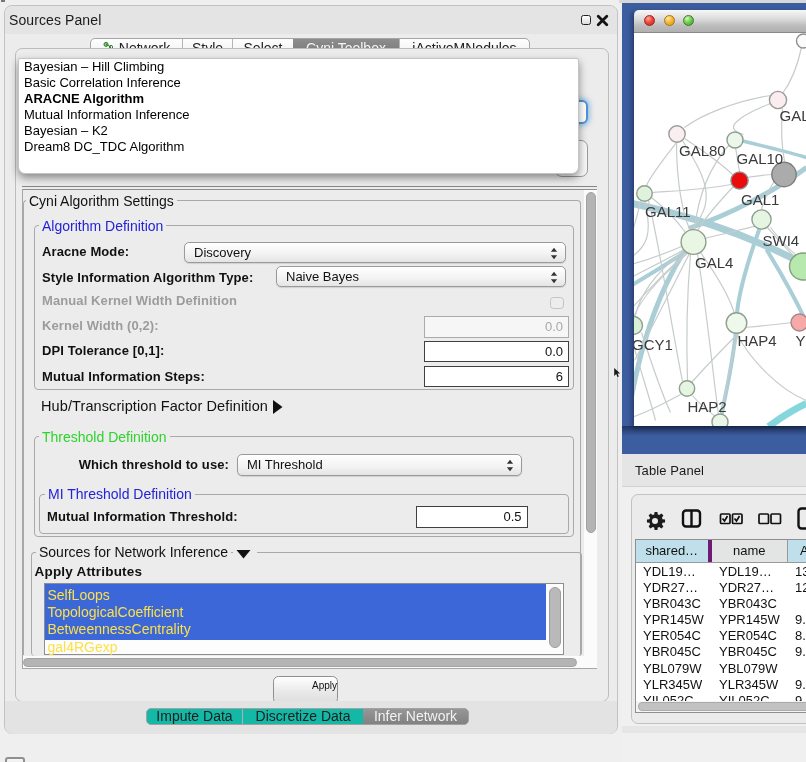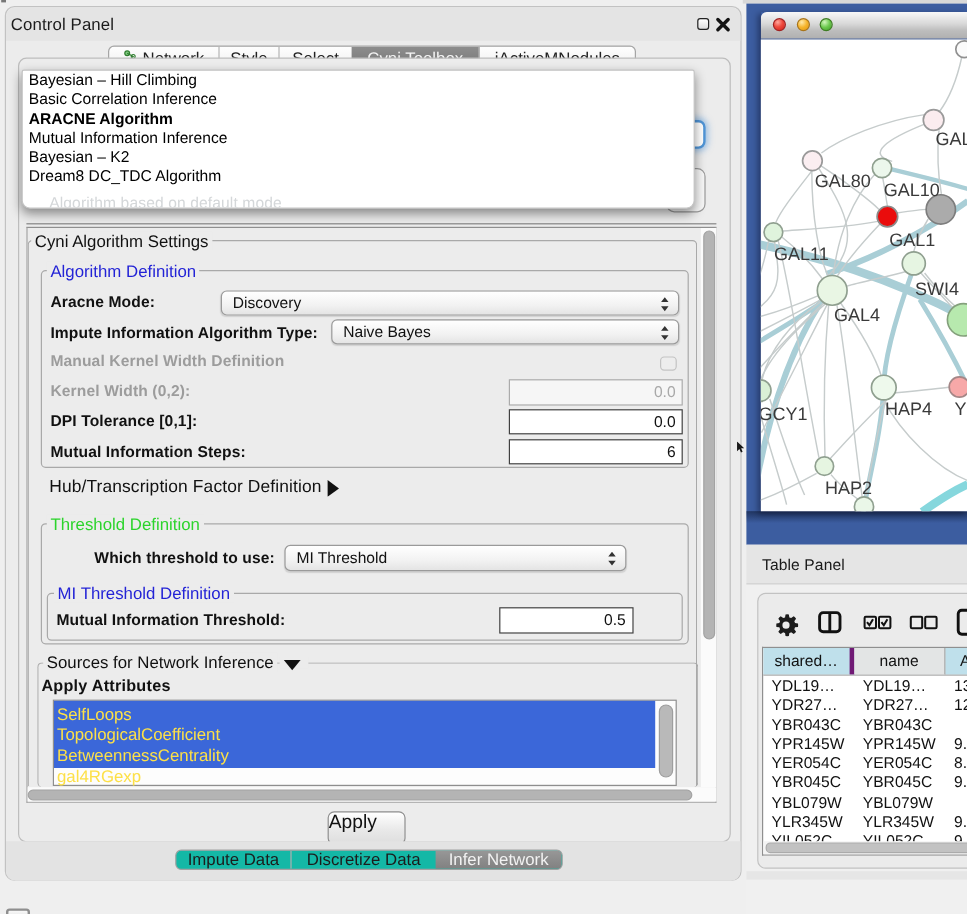--- a/index.html
+++ b/index.html
@@ -10,21 +10,21 @@
 .ar{position:absolute;right:7px;width:8px}
 .fld{position:absolute;border:1.5px solid #404040;background:#fff;text-align:right;padding-right:5px;white-space:nowrap}
 .gb{position:absolute;border:1px solid #a9a9a9;border-radius:4px}
 .gl{position:absolute;background:#ececec;padding:0 3px;height:16px;line-height:16px;white-space:nowrap}
 </style></head>
 <body>
 
 <div class="a" style="left:1px;top:0;width:4px;height:2px;background:#777"></div>
 <div class="a" id="cpwin" style="left:4px;top:5px;width:614px;height:729px;background:#ececec;border:1px solid #c2c2c2;border-radius:8px">
   <div class="a" style="left:0;top:0;width:612px;height:28px;background:#e4e4e4;border-radius:8px 8px 0 0"></div>
-  <div class="lb" style="left:4px;top:4px;font-size:14px;color:#1b1b1b">Control Panel</div>
+  <div class="lb" style="left:4px;top:4px;font-size:14px;color:#1b1b1b">Sources Panel</div>
   <div class="a" style="left:576px;top:9px;width:10px;height:10px;border:1.6px solid #222;border-radius:2.5px;background:linear-gradient(#fff,#ddd)"></div>
   <svg class="a" style="left:591px;top:8px" width="13" height="13" viewBox="0 0 13 13">
       <path d="M2.2 2.2 L10.8 10.8 M10.8 2.2 L2.2 10.8" stroke="#141414" stroke-width="2.8" stroke-linecap="round"></path>
     </svg>
 
   <div class="a" style="left:85px;top:32px;width:440px;height:20.5px;border:1px solid #a5a5a5;border-radius:5px;background:linear-gradient(#fefefe,#eee);display:flex;font-size:14px;color:#222;overflow:hidden">
     <div style="width:92px;display:flex;align-items:center;justify-content:center;border-right:1px solid #b5b5b5">
       <svg width="12" height="14" viewBox="0 0 12 14" style="margin-right:4px">
           <circle cx="3" cy="3.4" r="2" fill="#7ec97e" stroke="#2e7d2e"></circle>
           <circle cx="8" cy="6" r="1.6" fill="#fff" stroke="#2e7d2e"></circle>
@@ -53,21 +53,21 @@
 
 <div class="gb" style="left:22.5px;top:200px;width:558px;height:455px;border-bottom:none;border-radius:4px 4px 0 0"></div>
 <div class="gl" style="left:26px;top:192.5px;font-size:14px">Cyni Algorithm Settings</div>
 
 <div class="gb" style="left:33.5px;top:225px;width:540.5px;height:165px"></div>
 <div class="gl" style="left:39px;top:217.5px;color:#2323d6;font-size:14px">Algorithm Definition</div>
 <div class="lb b" style="left:42px;top:242px">Aracne Mode:</div>
 <div class="combo" style="left:184px;top:241.5px;width:382px;height:21px">Discovery<svg class="ar" style="top:3px" width="9" height="15" viewBox="0 0 9 15">
       <path d="M4.5 1 L8 5.5 L1 5.5 Z M4.5 14 L1 9.5 L8 9.5 Z" fill="#333"></path>
     </svg></div>
-<div class="lb b" style="left:42px;top:267.5px">Impute Information Algorithm Type:</div>
+<div class="lb b" style="left:42px;top:267.5px">Style Information Algorithm Type:</div>
 <div class="combo" style="left:276px;top:265.5px;width:290px;height:21px">Naive Bayes<svg class="ar" style="top:3px" width="9" height="15" viewBox="0 0 9 15">
       <path d="M4.5 1 L8 5.5 L1 5.5 Z M4.5 14 L1 9.5 L8 9.5 Z" fill="#333"></path>
     </svg></div>
 <div class="lb b" style="left:42px;top:291px;color:#9c9c9c">Manual Kernel Width Definition</div>
 <div class="a" style="left:550px;top:296.5px;width:13.5px;height:12.5px;border:1.5px solid #c3c3c3;border-radius:3.5px;background:#ededed"></div>
 <div class="lb b" style="left:42px;top:315.5px;color:#9c9c9c">Kernel Width (0,2):</div>
 <div class="fld" style="left:424px;top:316px;width:145px;height:21.5px;border:1px solid #ababab;background:#f6f6f6;color:#a8a8a8;line-height:20px">0.0</div>
 <div class="lb b" style="left:42px;top:340.5px">DPI Tolerance [0,1]:</div>
 <div class="fld" style="left:424px;top:340.5px;width:145px;height:21.5px;line-height:19px">0.0</div>
 <div class="lb b" style="left:42px;top:366.5px">Mutual Information Steps:</div>
@@ -93,30 +93,29 @@
 <div class="a" style="left:233px;top:547px;width:24px;height:10px;background:#ececec"></div>
 <svg class="a" style="left:236px;top:549px" width="15" height="10" viewBox="0 0 15 10">
     <path d="M0.5 1 L14.5 1 L7.5 9.5 Z" fill="#111"></path>
   </svg>
 <div class="lb b" style="left:34.5px;top:561.5px;font-size:13.5px;letter-spacing:.2px">Apply Attributes</div>
 <div class="a" style="left:44px;top:582.5px;width:520px;height:72.5px;border:1px solid #8e8e8e;background:#fdfdfd">
   <div class="a" style="left:0;top:0;width:501px;height:56px;background:#3b67d9;color:#fde047;font-size:14px;padding:3.5px 0 0 2.5px;line-height:17.2px">SelfLoops<br>TopologicalCoefficient<br>BetweennessCentrality<br>gal4RGexp</div>
   <div class="a" style="left:504px;top:3px;width:12px;height:61.5px;background:#b9b9b9;border:1px solid #9e9e9e;border-radius:6px"></div>
 </div>
 
-<div class="a" style="left:273px;top:676px;width:65px;height:28px;border:1px solid #8f8f8f;border-radius:5.5px;background:linear-gradient(#fff,#e9e9e9 55%,#dedede);text-align:left;line-height:17px;font-size:16px">Apply</div>
+<div class="a" style="left:273px;top:676px;width:65px;height:28px;border:1px solid #8f8f8f;border-radius:5.5px;background:linear-gradient(#fff,#e9e9e9 55%,#dedede);text-align:right;line-height:17px;font-size:10px">Apply</div>
 <div class="a" style="left:5px;top:700.5px;width:612px;height:33px;background:#e3e3e3;border-radius:0 0 8px 8px"></div>
 <div class="a" style="left:146px;top:708px;width:323px;height:16.5px;border:1px solid #a2a2a2;border-radius:5px;background:#14b8a6;display:flex;font-size:14px;color:#1c1c1c;overflow:hidden">
   <div style="width:96px;display:flex;align-items:center;justify-content:center;border-right:1px solid #b0b0b0">Impute Data</div>
   <div style="width:120px;display:flex;align-items:center;justify-content:center">Discretize Data</div>
   <div style="flex:1;display:flex;align-items:center;justify-content:center;background:linear-gradient(#979797,#818181);color:#f2f2f2">Infer Network</div>
 </div>
 
 <div class="a" style="left:18px;top:58px;width:561px;height:115.5px;background:#fff;border:1px solid #c4c4c4;border-radius:2px 2px 7px 7px;box-shadow:0 4px 9px rgba(0,0,0,.42);overflow:hidden">
-  <div class="lb" style="left:22px;top:99.5px;color:#d4d7d9">Algorithm based on default mode</div>
   <div style="position:relative;padding-left:5px;font-size:13px;line-height:16.1px;color:#000">Bayesian – Hill Climbing<br>Basic Correlation Inference<br><span class="b">ARACNE Algorithm</span><br>Mutual Information Inference<br>Bayesian – K2<br>Dream8 DC_TDC Algorithm</div>
 </div>
 
 <svg class="a" style="left:613px;top:368px" width="9" height="13" viewBox="0 0 9 13">
     <path d="M1.5 0 L1.5 10 L4 7.6 L5.6 11.4 L7.3 10.7 L5.7 7 L9 7 Z" fill="#1a1a1a" transform="scale(0.8)"></path>
   </svg>
 
 <div class="a" style="left:5px;top:756.5px;width:20px;height:12px;border:2px solid #8f8f8f;border-radius:3px 3px 0 0;background:linear-gradient(#f8f8f8,#ddd)"></div>
 
 <div class="a" style="left:618.5px;top:0;width:187.5px;height:2.5px;background:#d8d8d8"></div>

